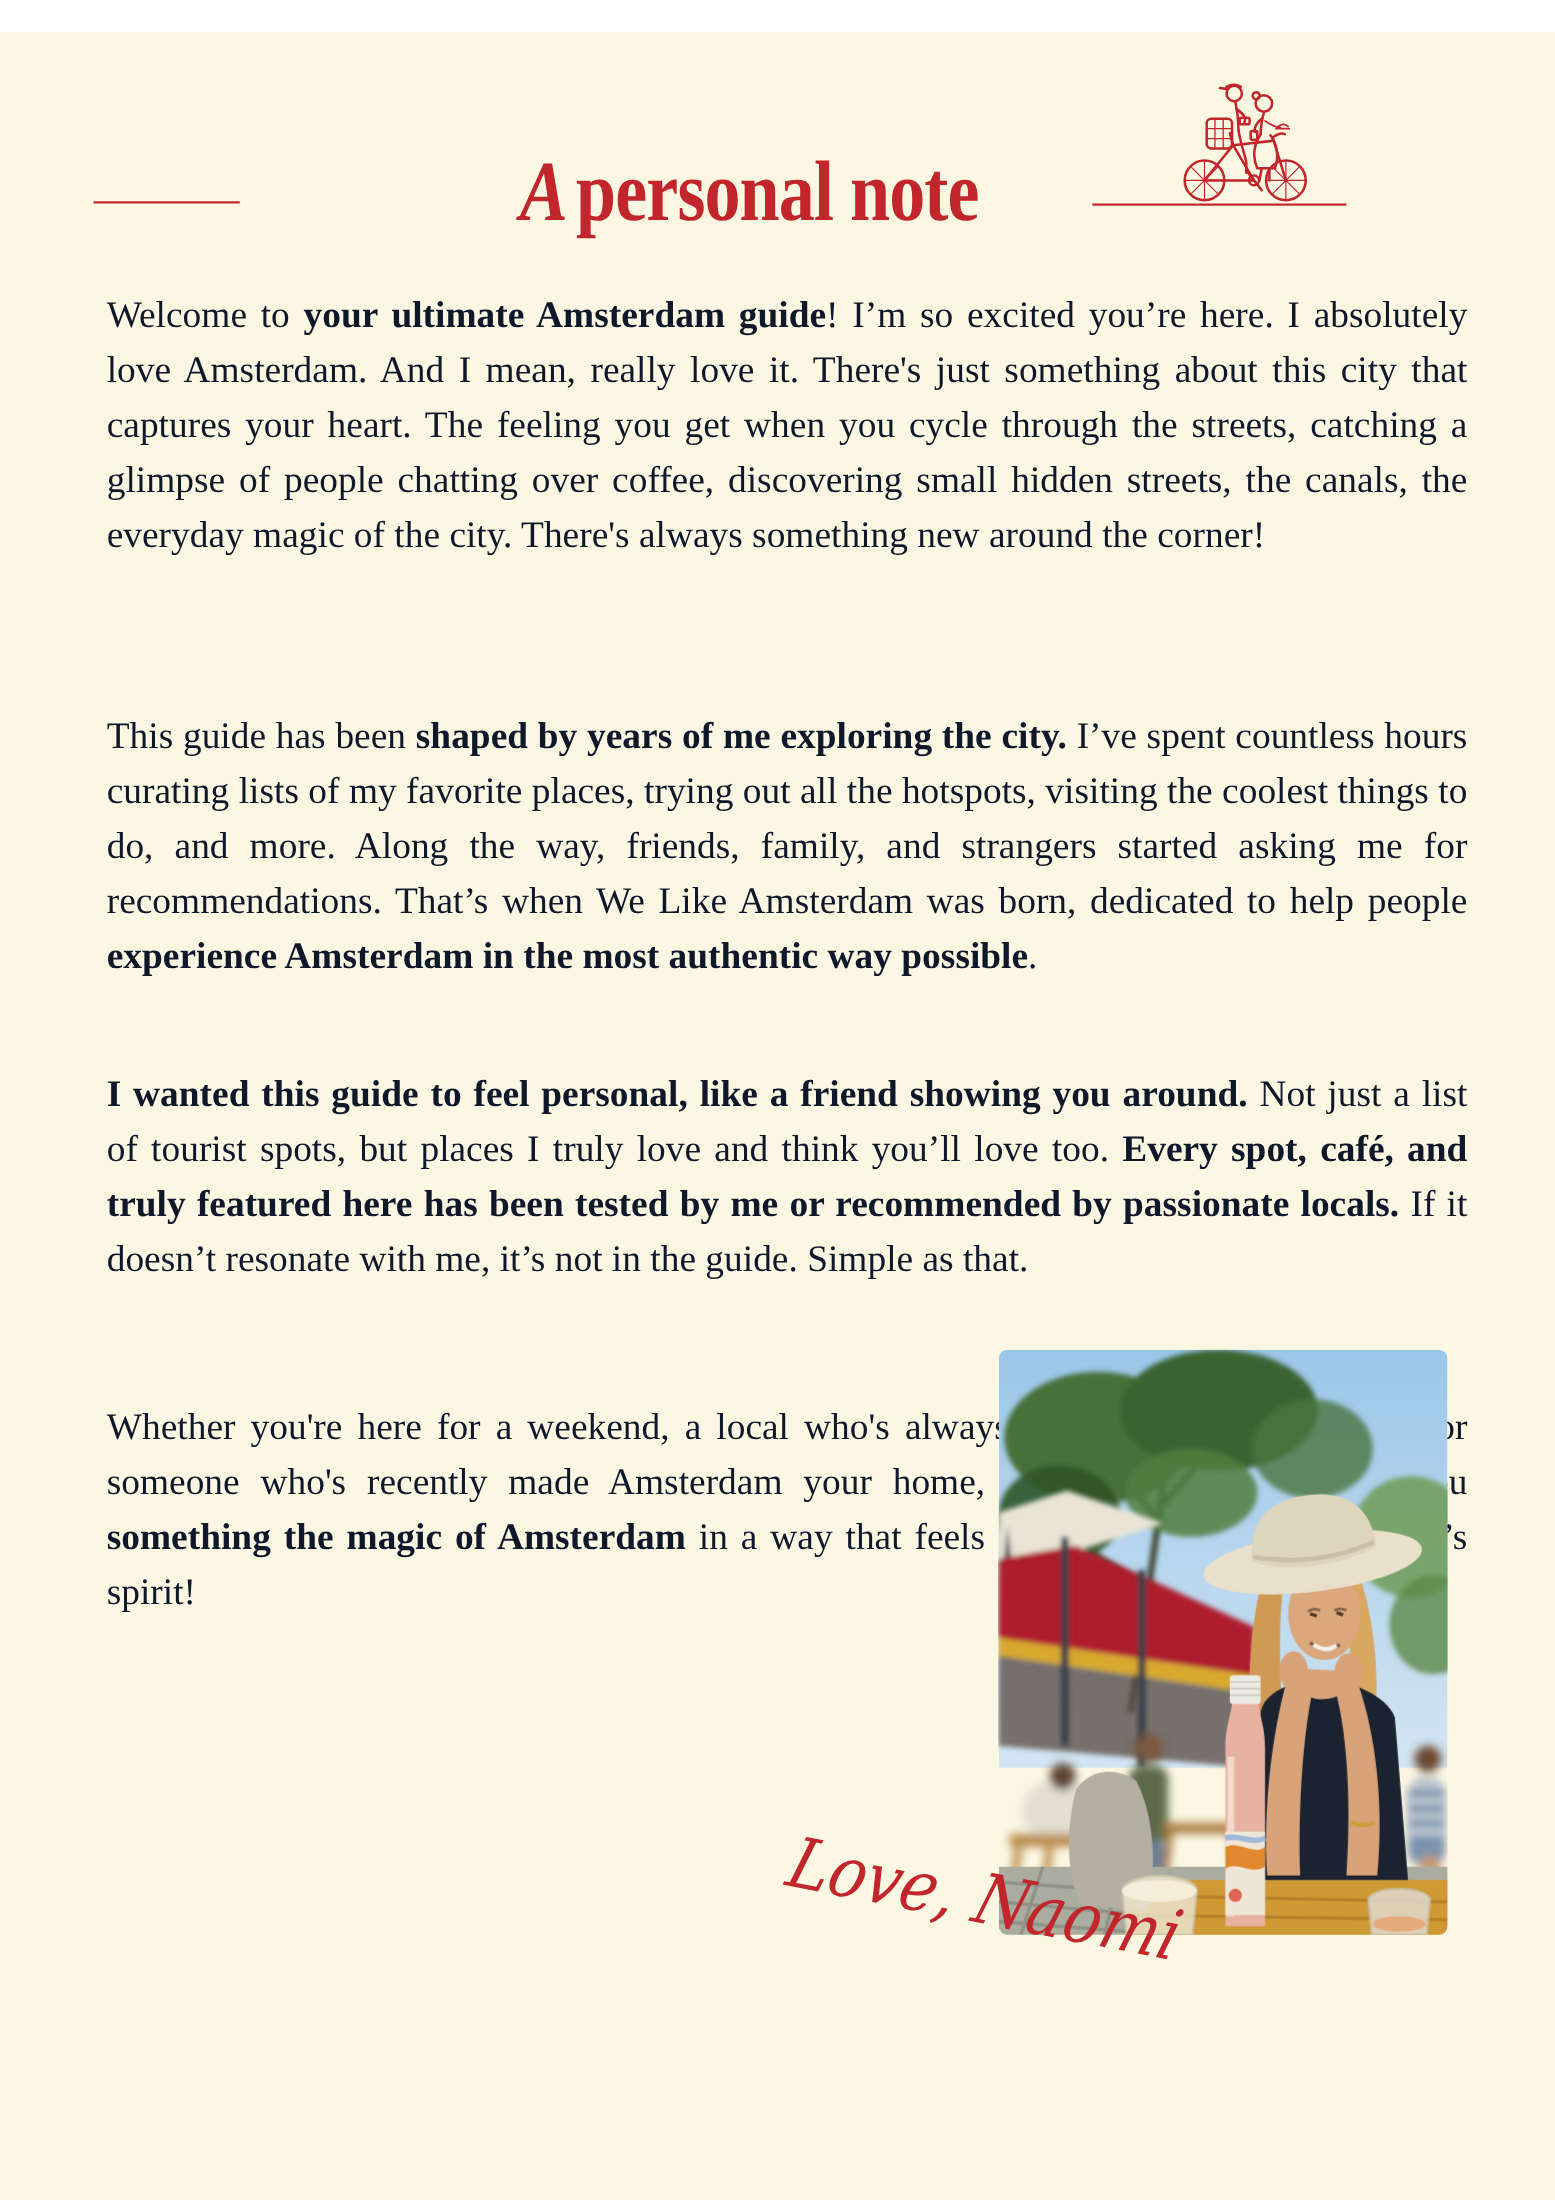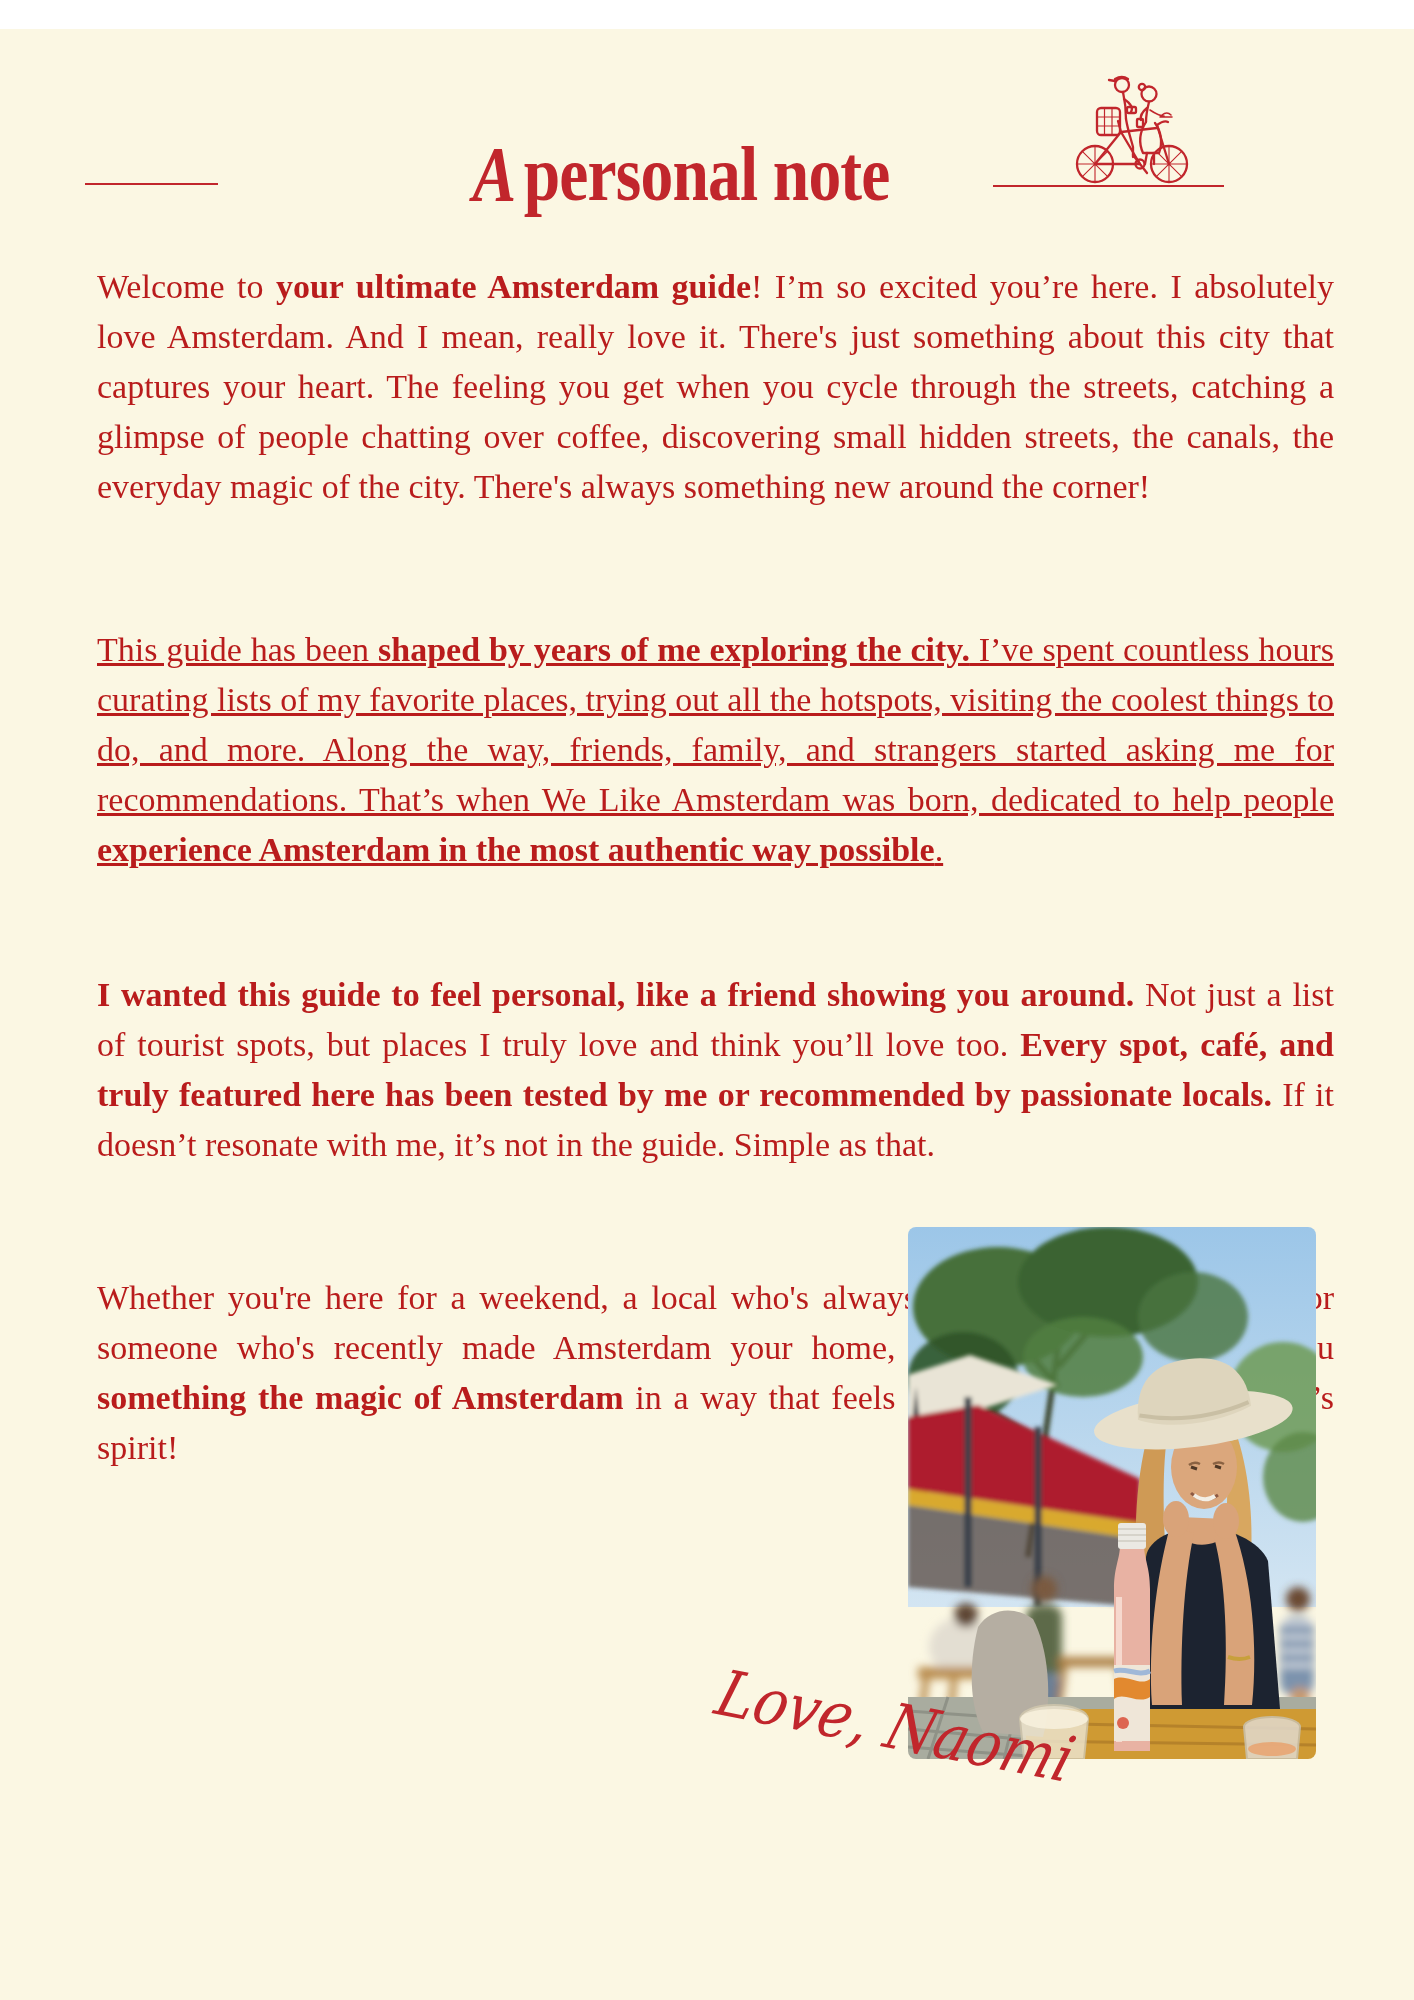--- a/index.html
+++ b/index.html
@@ -20,26 +20,26 @@
     font-size:78px;line-height:1;font-weight:bold;
     color:#c1262c;
     transform:scaleX(0.84);transform-origin:50% 0;
     letter-spacing:-1px;
     white-space:nowrap;
   }
   .title .lead{font-style:italic;padding-right:10px;}
   .bike{position:absolute;left:1068px;top:36px;width:132px;height:122px;}
   p.body{
     position:absolute;left:97px;width:1237px;margin:0;
-    font-size:34px;line-height:50px;color:#b91c1c;
+    font-size:34px;line-height:50px;color:#0f172a;
     text-align:justify;text-align-last:left;
   }
   p.body b{font-weight:bold;}
   .p1{top:233px;}
-  .p2{top:596px;text-decoration:underline;}
+  .p2{top:616px;}
   .p3{top:941px;}
   .p4{top:1244px;width:592px;}
   .photo{
     position:absolute;left:908px;top:1198px;width:408px;height:532px;
     border-radius:8px;overflow:hidden;
   }
   .photo svg{display:block;}
   .signature{
     position:absolute;left:712px;top:1608px;width:400px;height:210px;
     overflow:visible;

